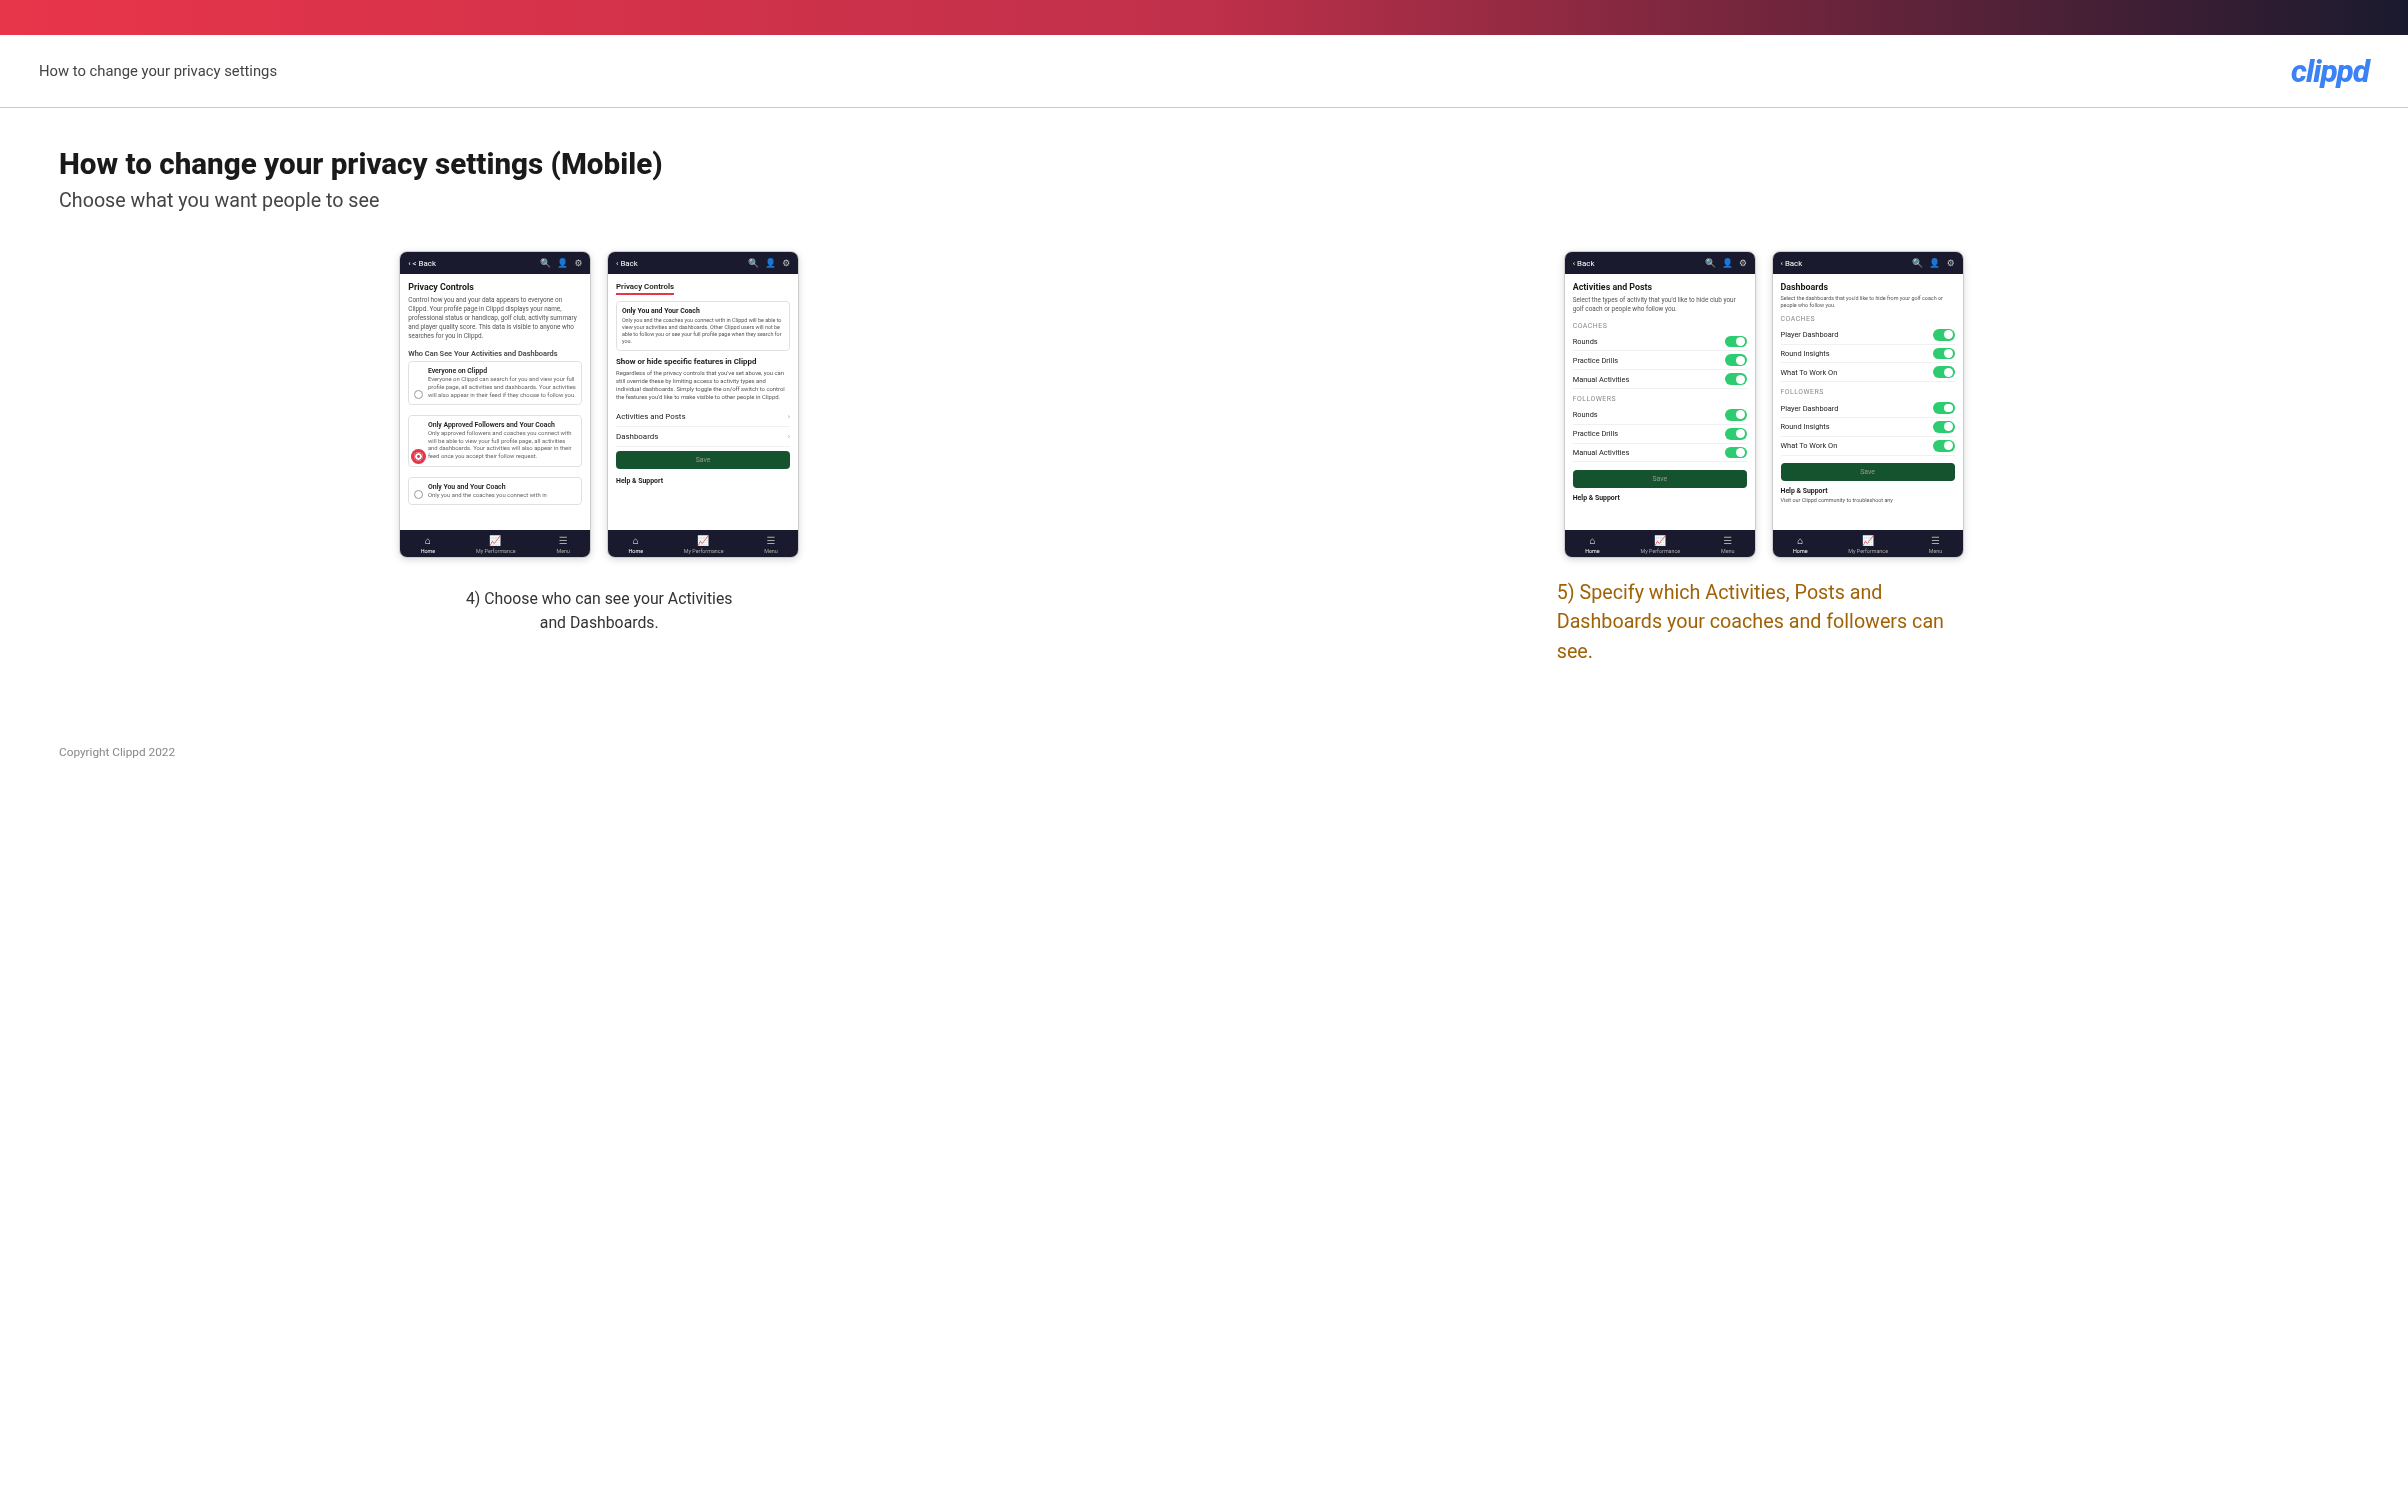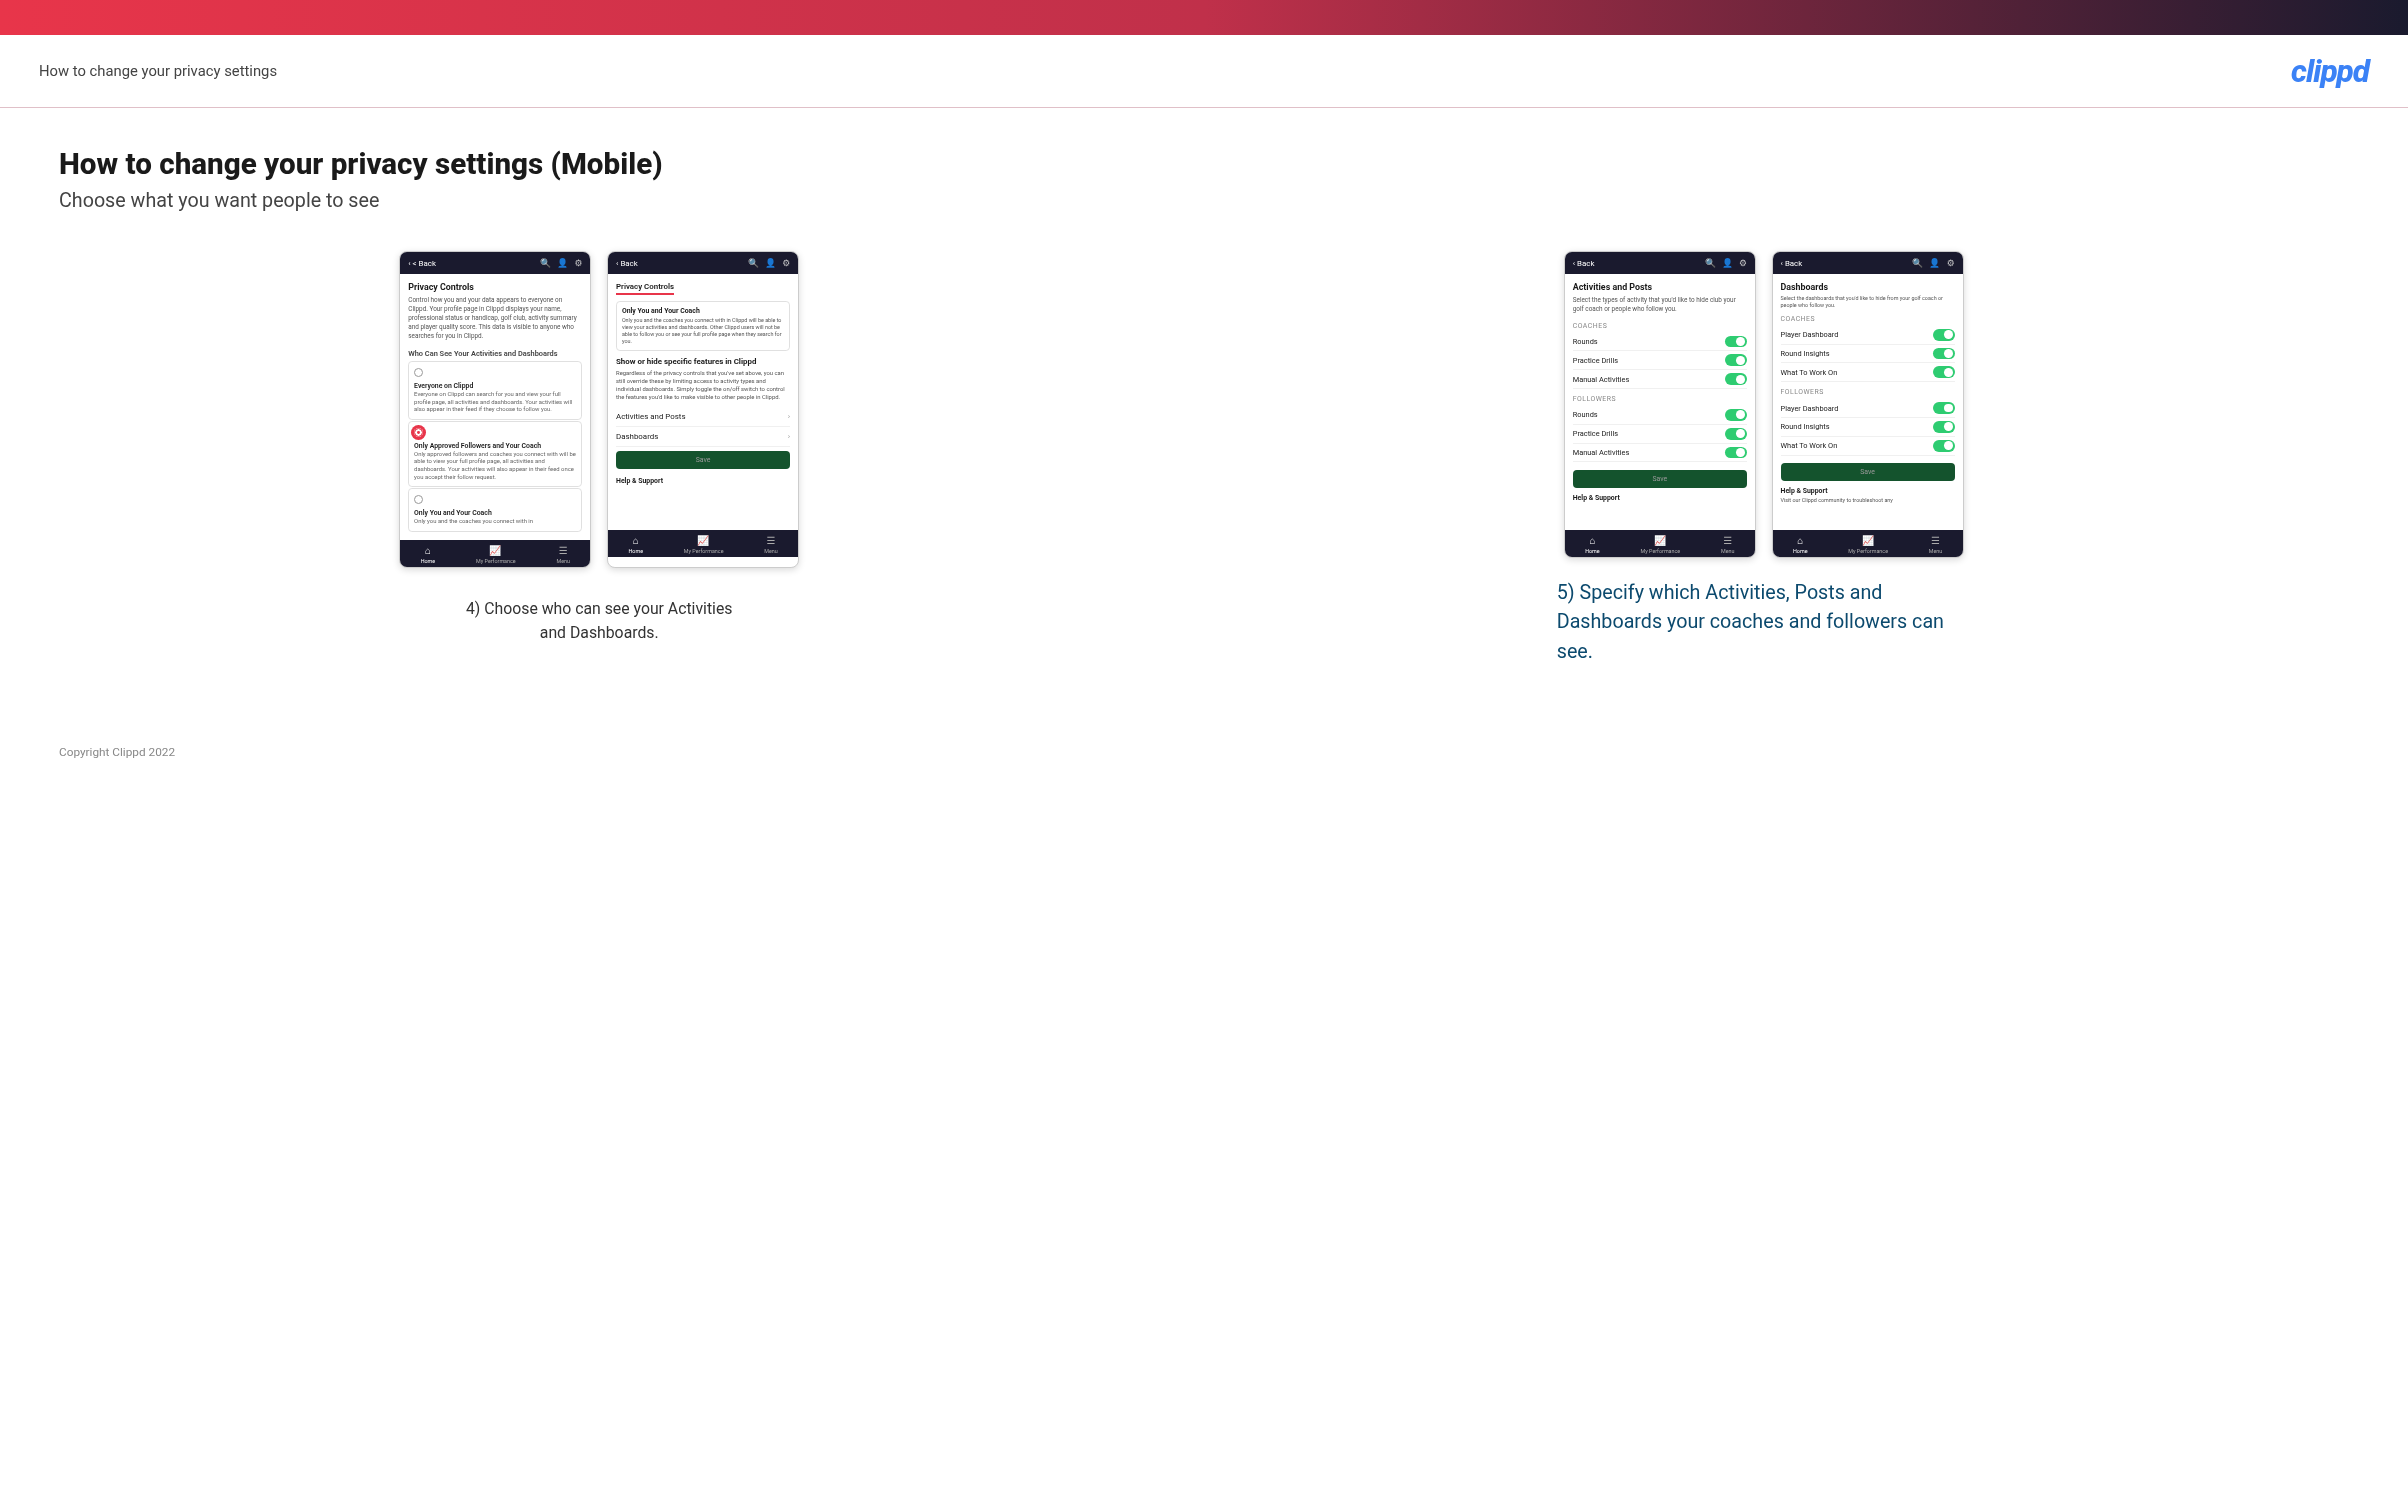--- a/index.html
+++ b/index.html
@@ -112,27 +112,26 @@
 
     .phone-subsection {
       font-size: 7.4px;
       font-weight: 600;
       color: #444;
       margin-bottom: 3.9px;
     }
 
     .radio-option {
       display: flex;
-      align-items: flex-start;
+      align-items: flex-end;
       gap: 4.9px;
-      margin-bottom: 1px;
+      margin-bottom: 10px;
       padding: 4.9px;
       border: 1px solid #e0e0e0;
       border-radius: 3.9px;
-      flex-direction: column;
     }
 
     .radio-circle {
       width: 8.9px;
       height: 8.9px;
       border-radius: 50%;
       border: 1.5px solid #999;
       margin-top: 1px;
       flex-shrink: 0;
     }
@@ -306,21 +305,21 @@
       font-size: 15.8px;
       color: #333;
       text-align: center;
       max-width: 296px;
       line-height: 1.5;
     }
 
     .caption-large {
       margin-top: 19.7px;
       font-size: 19.7px;
-      color: #0c4a6e;
+      color: #a16207;
       max-width: 414px;
       line-height: 1.5;
     }
 
     .groups-container {
       display: flex;
       gap: 39px;
       width: 100%;
     }
 

